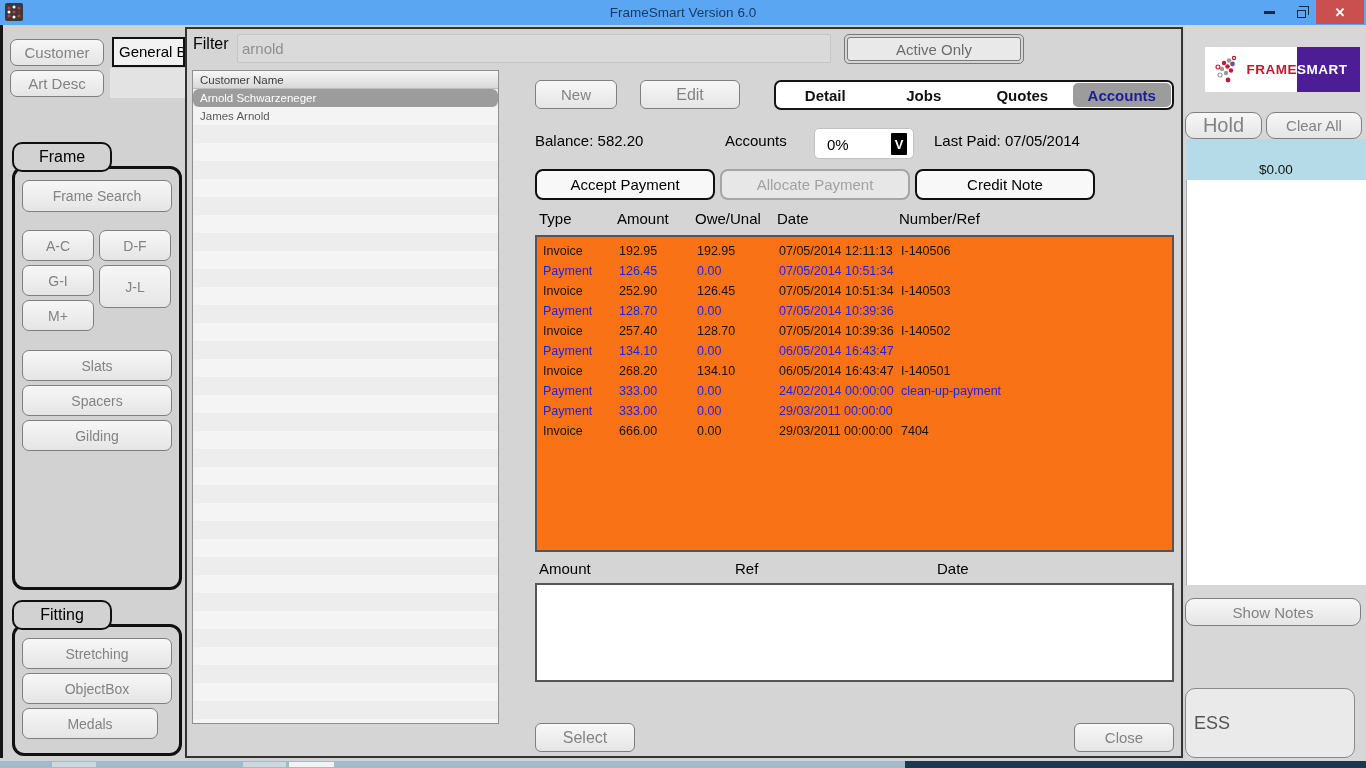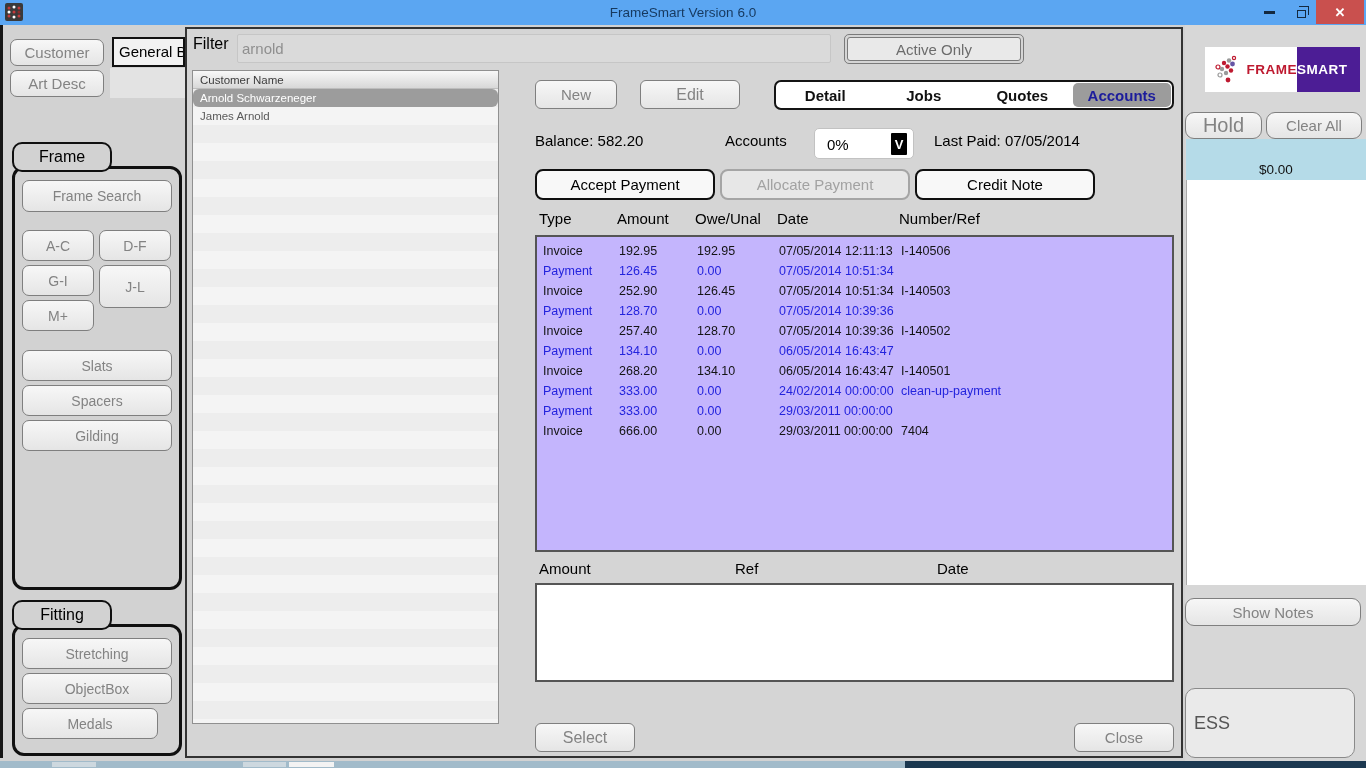--- a/index.html
+++ b/index.html
@@ -59,21 +59,21 @@
   .tab.active { background:#9c9c9c; border-radius:5px; margin:1px; color:#1c1c9c; }
 
   
   .combo { position:absolute; left:627px; top:99px; width:100px; height:31px; background:#fff; border:1px solid #c2c2c2;
     border-radius:5px; }
   .combo .val { position:absolute; left:12px; top:0; height:31px; line-height:31px; font-size:15px; color:#000; }
   .combo .arrow { position:absolute; right:6px; top:4px; width:16px; height:22px; background:#000; color:#fff;
     display:flex; align-items:center; justify-content:center; font-size:13px; font-weight:bold; border-radius:1px; }
 
   
-  .txn-table { position:absolute; left:348px; top:206px; width:639px; height:317px; background:#c4b5fd;
+  .txn-table { position:absolute; left:348px; top:206px; width:639px; height:317px; background:#f97316;
     border:2px solid #555; padding-top:4px; overflow:hidden; }
   .txn-row { position:relative; height:20px; font-size:12.5px; color:#141414; }
   .txn-row.payment { color:#2323dd; }
   .txn-row span { position:absolute; top:0; line-height:20px; white-space:nowrap; }
   .txn-row .c-type { left:6px; }  .txn-row .c-amount { left:82px; }
   .txn-row .c-owe { left:160px; } .txn-row .c-date { left:242px; }
   .txn-row .c-ref { left:364px; }
   .hdr-type { left:352px; top:181px; }  .hdr-amount { left:430px; top:181px; }
   .hdr-owe { left:508px; top:181px; }   .hdr-date { left:590px; top:181px; }
   .hdr-ref { left:712px; top:181px; }

